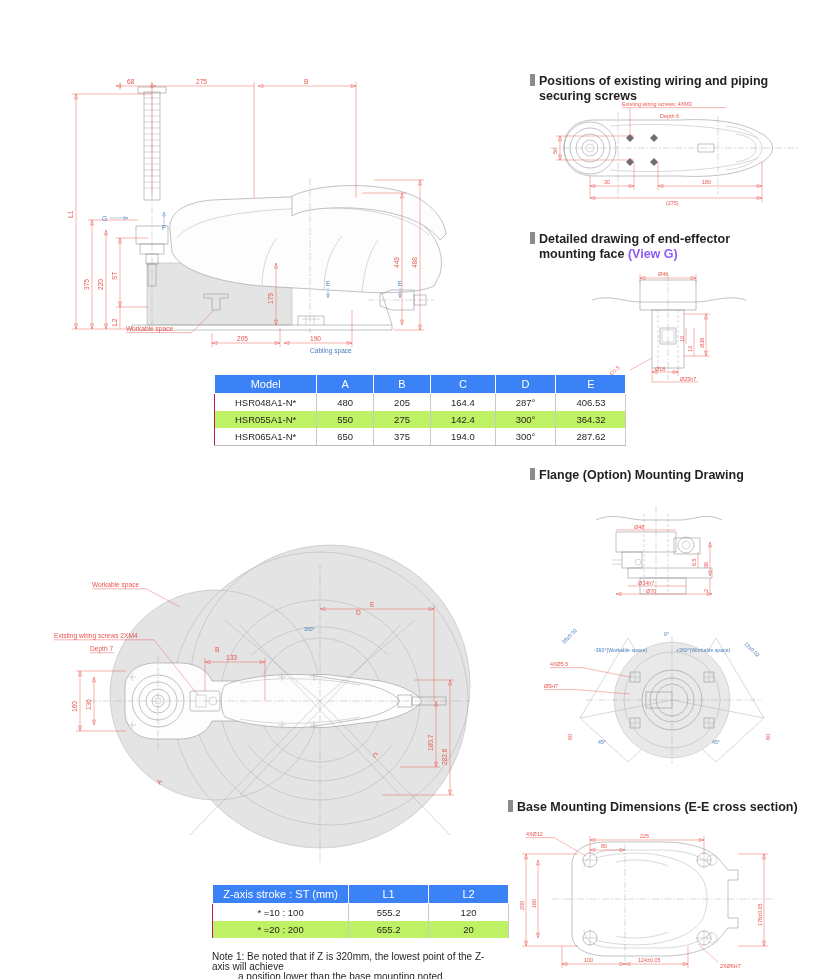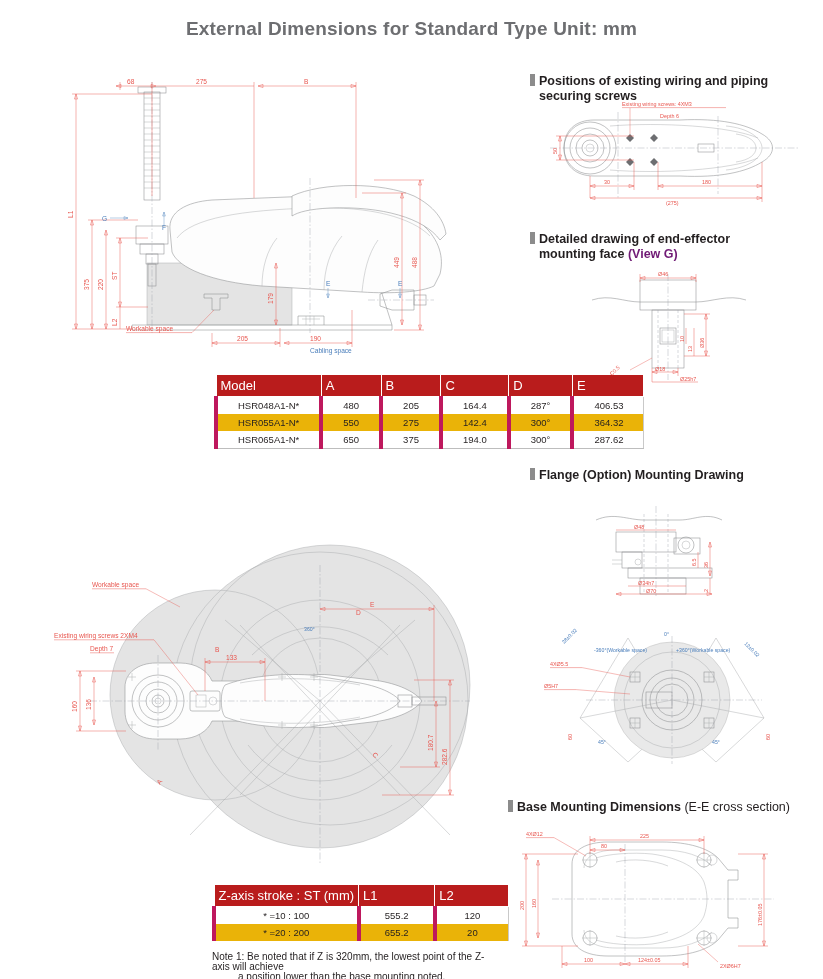--- a/index.html
+++ b/index.html
@@ -38,49 +38,49 @@
     line-height: 15px;
   }
   .sec-head .bar {
     display: inline-block;
     width: 5px; height: 12px;
     background: #8c8c8c;
     vertical-align: -1px;
     margin-right: 4px;
   }
   .sec-head .sub {
-    color: #701a75;
+    color: #8b5cf6;
     font-weight: bold;
   }
 
   
   table.spec {
     position: absolute;
     border-collapse: collapse;
     font-size: 9.5px;
     color: #231f20;
   }
   table.spec th {
-    background: #b91c1c;
+    background: #3b82f6;
     color: #ffffff;
     font-weight: normal;
-    font-size: 13px;
+    font-size: 11px;
     padding: 3px 4px;
     border: 1px solid #ffffff;
-    text-align: left;
+    text-align: center;
     white-space: nowrap;
   }
   table.spec td {
     padding: 3px 20px;
     text-align: center;
-    border-left: 4px solid #be185d;
+    border-left: 1px solid #be185d;
     border-right: 1px solid #c9c9c9;
     white-space: nowrap;
   }
-  table.spec tr.alt td { background: #eab308; }
+  table.spec tr.alt td { background: #bef264; }
   table.spec tr.last td { border-bottom: 1px solid #bdbdbd; }
   table.spec td.model { min-width: 92px; }
   .tbl-note {
     position: absolute;
     font-size: 10px;
     color: #231f20;
     line-height: 10px;
     width: 290px;
   }
 
@@ -106,21 +106,20 @@
   .tblu-s { fill: #4a7ebb; font-size: 5.2px; font-family: "Liberation Sans", sans-serif; }
   .lead { stroke: #e8564f; stroke-width: .4; fill: none; }
   .leadb{ stroke: #4a7ebb; stroke-width: .4; fill: none; }
   .ul   { stroke: #e8564f; stroke-width: .45; }
 </style>
 </head>
 <body>
 
 <div id="page">
 
-  <div class="page-title">External Dimensions for Standard Type  Unit: mm</div>
 
   <div class="draw" style="left:62px; top:78px;">
     <svg width="420" height="285" viewBox="0 0 420 285">
 
       <rect class="shade" x="85" y="185" width="145" height="62"></rect>
       <rect class="ln2" x="85" y="185" width="145" height="62" fill="none"></rect>
 
       <path class="ln" d="M70,247 L330,247 L330,252 L70,252 Z"></path>
       <path class="ln" d="M232,185 L300,185 L315,200 L330,247"></path>
 
@@ -650,21 +649,21 @@
 
       <text class="tred-s" x="36" y="118" transform="rotate(-90 36,118)">60</text>
       <text class="tred-s" x="234" y="118" transform="rotate(-90 234,118)">60</text>
       <text class="tblu-s" x="62" y="122">45°</text>
       <text class="tblu-s" x="176" y="122">45°</text>
     </svg>
   </div>
 
   <div class="sec-head" style="left:508px; top:800px; width:300px;">
     <span class="bar"></span><span>Base Mounting Dimensions</span>
-    <span style="font-weight:normal;text-align:right;">(E-E cross section)</span>
+    <span style="font-weight:bold;text-align:right;">(E-E cross section)</span>
   </div>
 
   <div class="draw" style="left:512px; top:822px;">
     <svg width="300" height="152" viewBox="0 0 300 152">
 
       <path class="ln" d="M60,42 C60,28 74,20 96,20 L150,20 C176,20 196,26 206,36
                           L216,48 L226,48 L226,58 L216,58 L216,96 L226,96 L226,106 L216,106
                           L206,118 C196,128 176,134 150,134 L96,134 C74,134 60,126 60,112 Z"></path>
       <path class="ln2" d="M72,46 C72,34 86,28 104,28 L150,28 C172,28 190,34 200,44"></path>
       <path class="ln2" d="M72,108 C72,120 86,126 104,126 L150,126 C172,126 190,120 200,110"></path>

